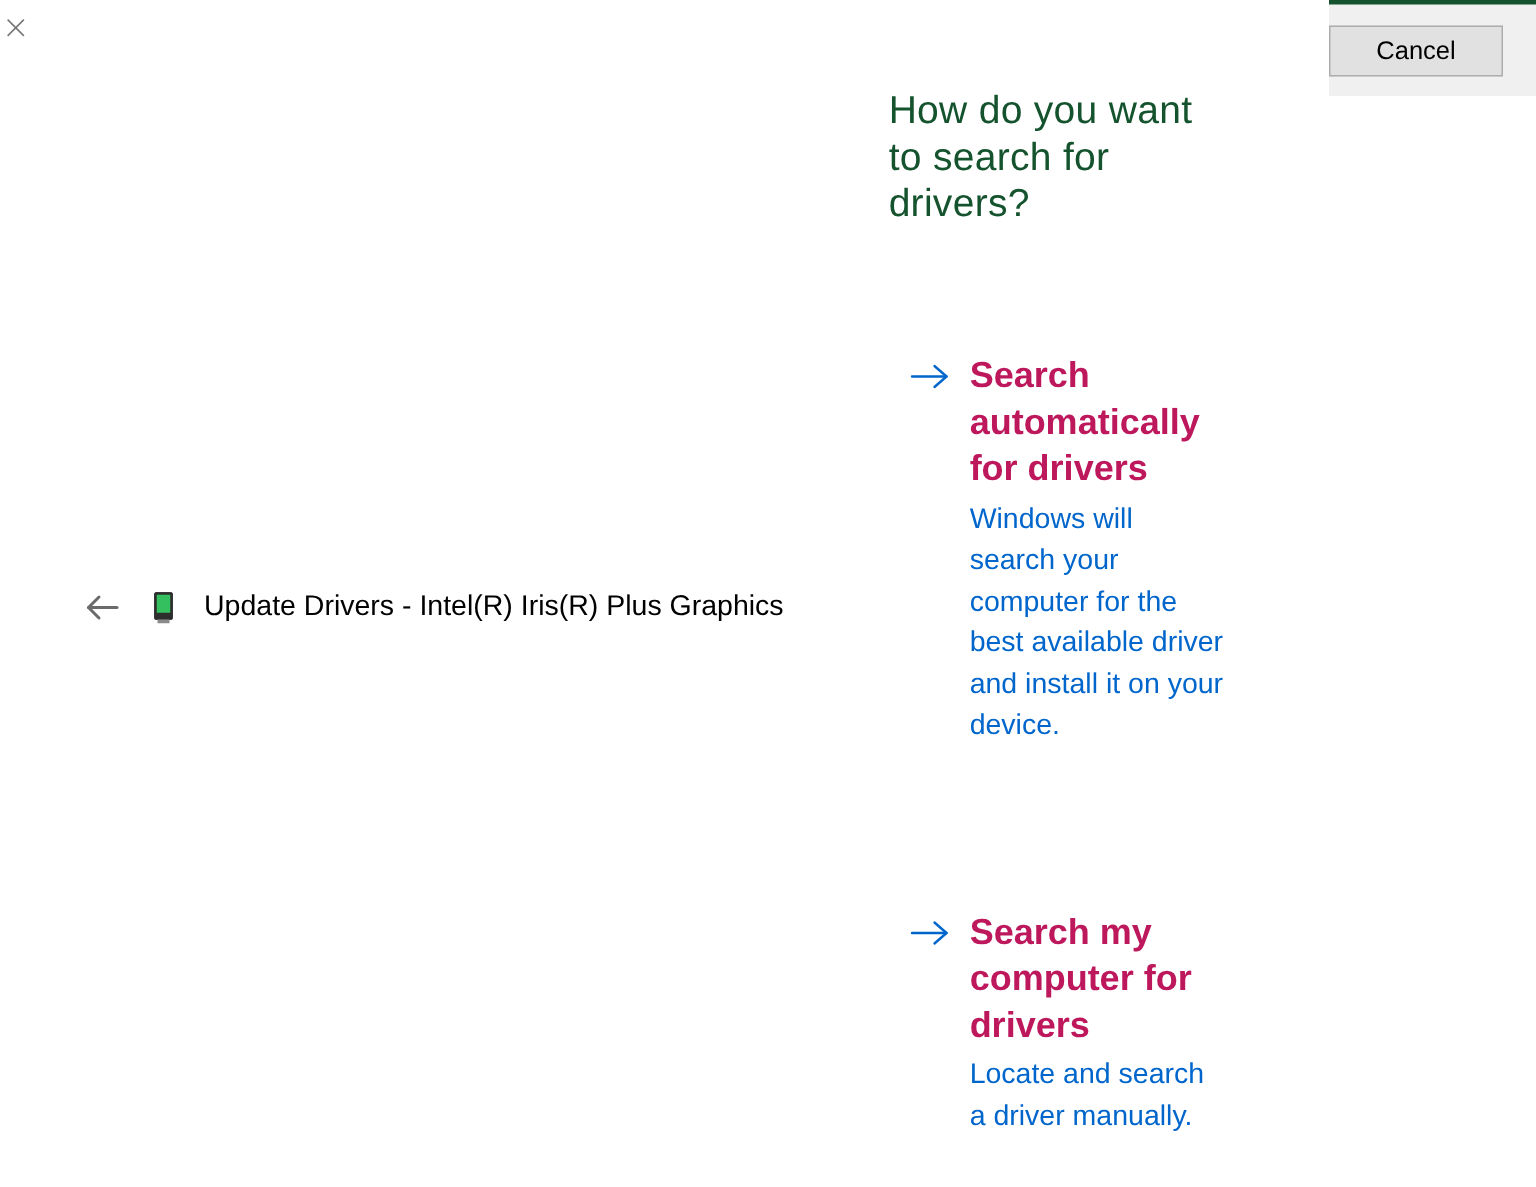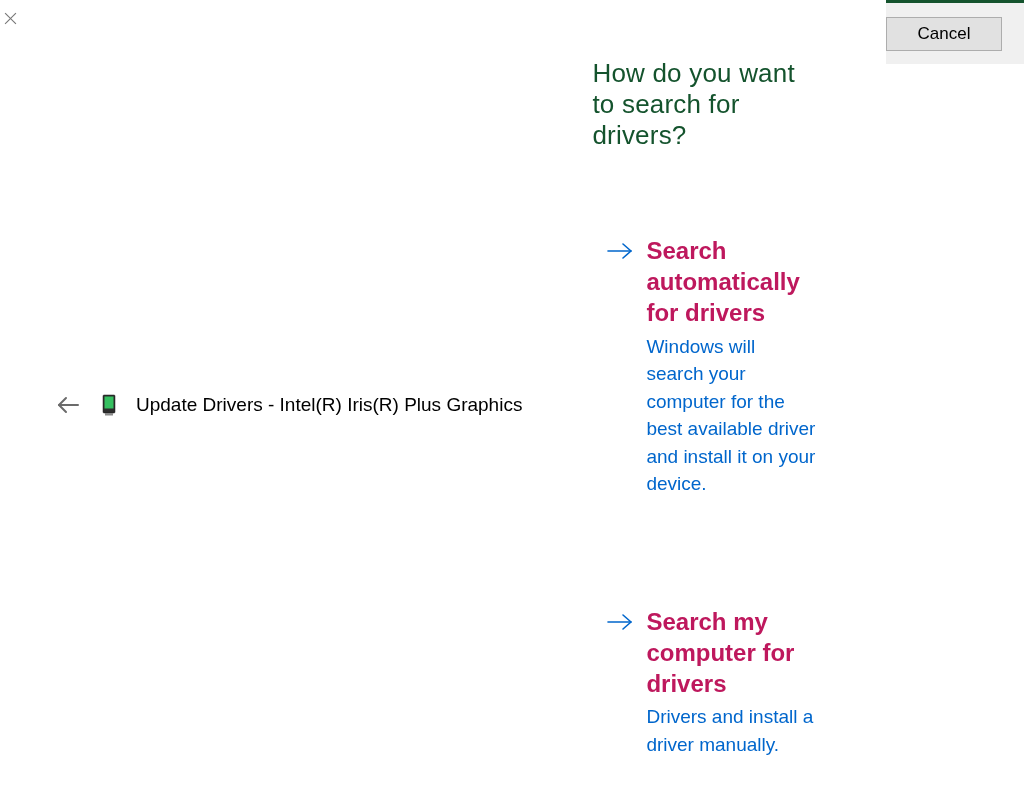--- a/index.html
+++ b/index.html
@@ -188,21 +188,21 @@
 
     <div class="option">
       <div class="option-arrow">
         <svg viewBox="0 0 26 18" stroke="#0066cc" stroke-width="1.6" fill="none" stroke-linecap="round" stroke-linejoin="round">
           <line x1="1" y1="9" x2="24" y2="9"></line>
           <polyline points="16 2 24 9 16 16"></polyline>
         </svg>
       </div>
       <div class="option-text">
         <div class="option-title">Search my computer for drivers</div>
-        <div class="option-desc">Drivers and install a driver manually.</div>
+        <div class="option-desc">Locate and search a driver manually.</div>
       </div>
     </div>
   </div>
 
   <div class="footer">
     <button class="cancel-btn">Cancel</button>
   </div>
 </div>
 
 </body></html>

